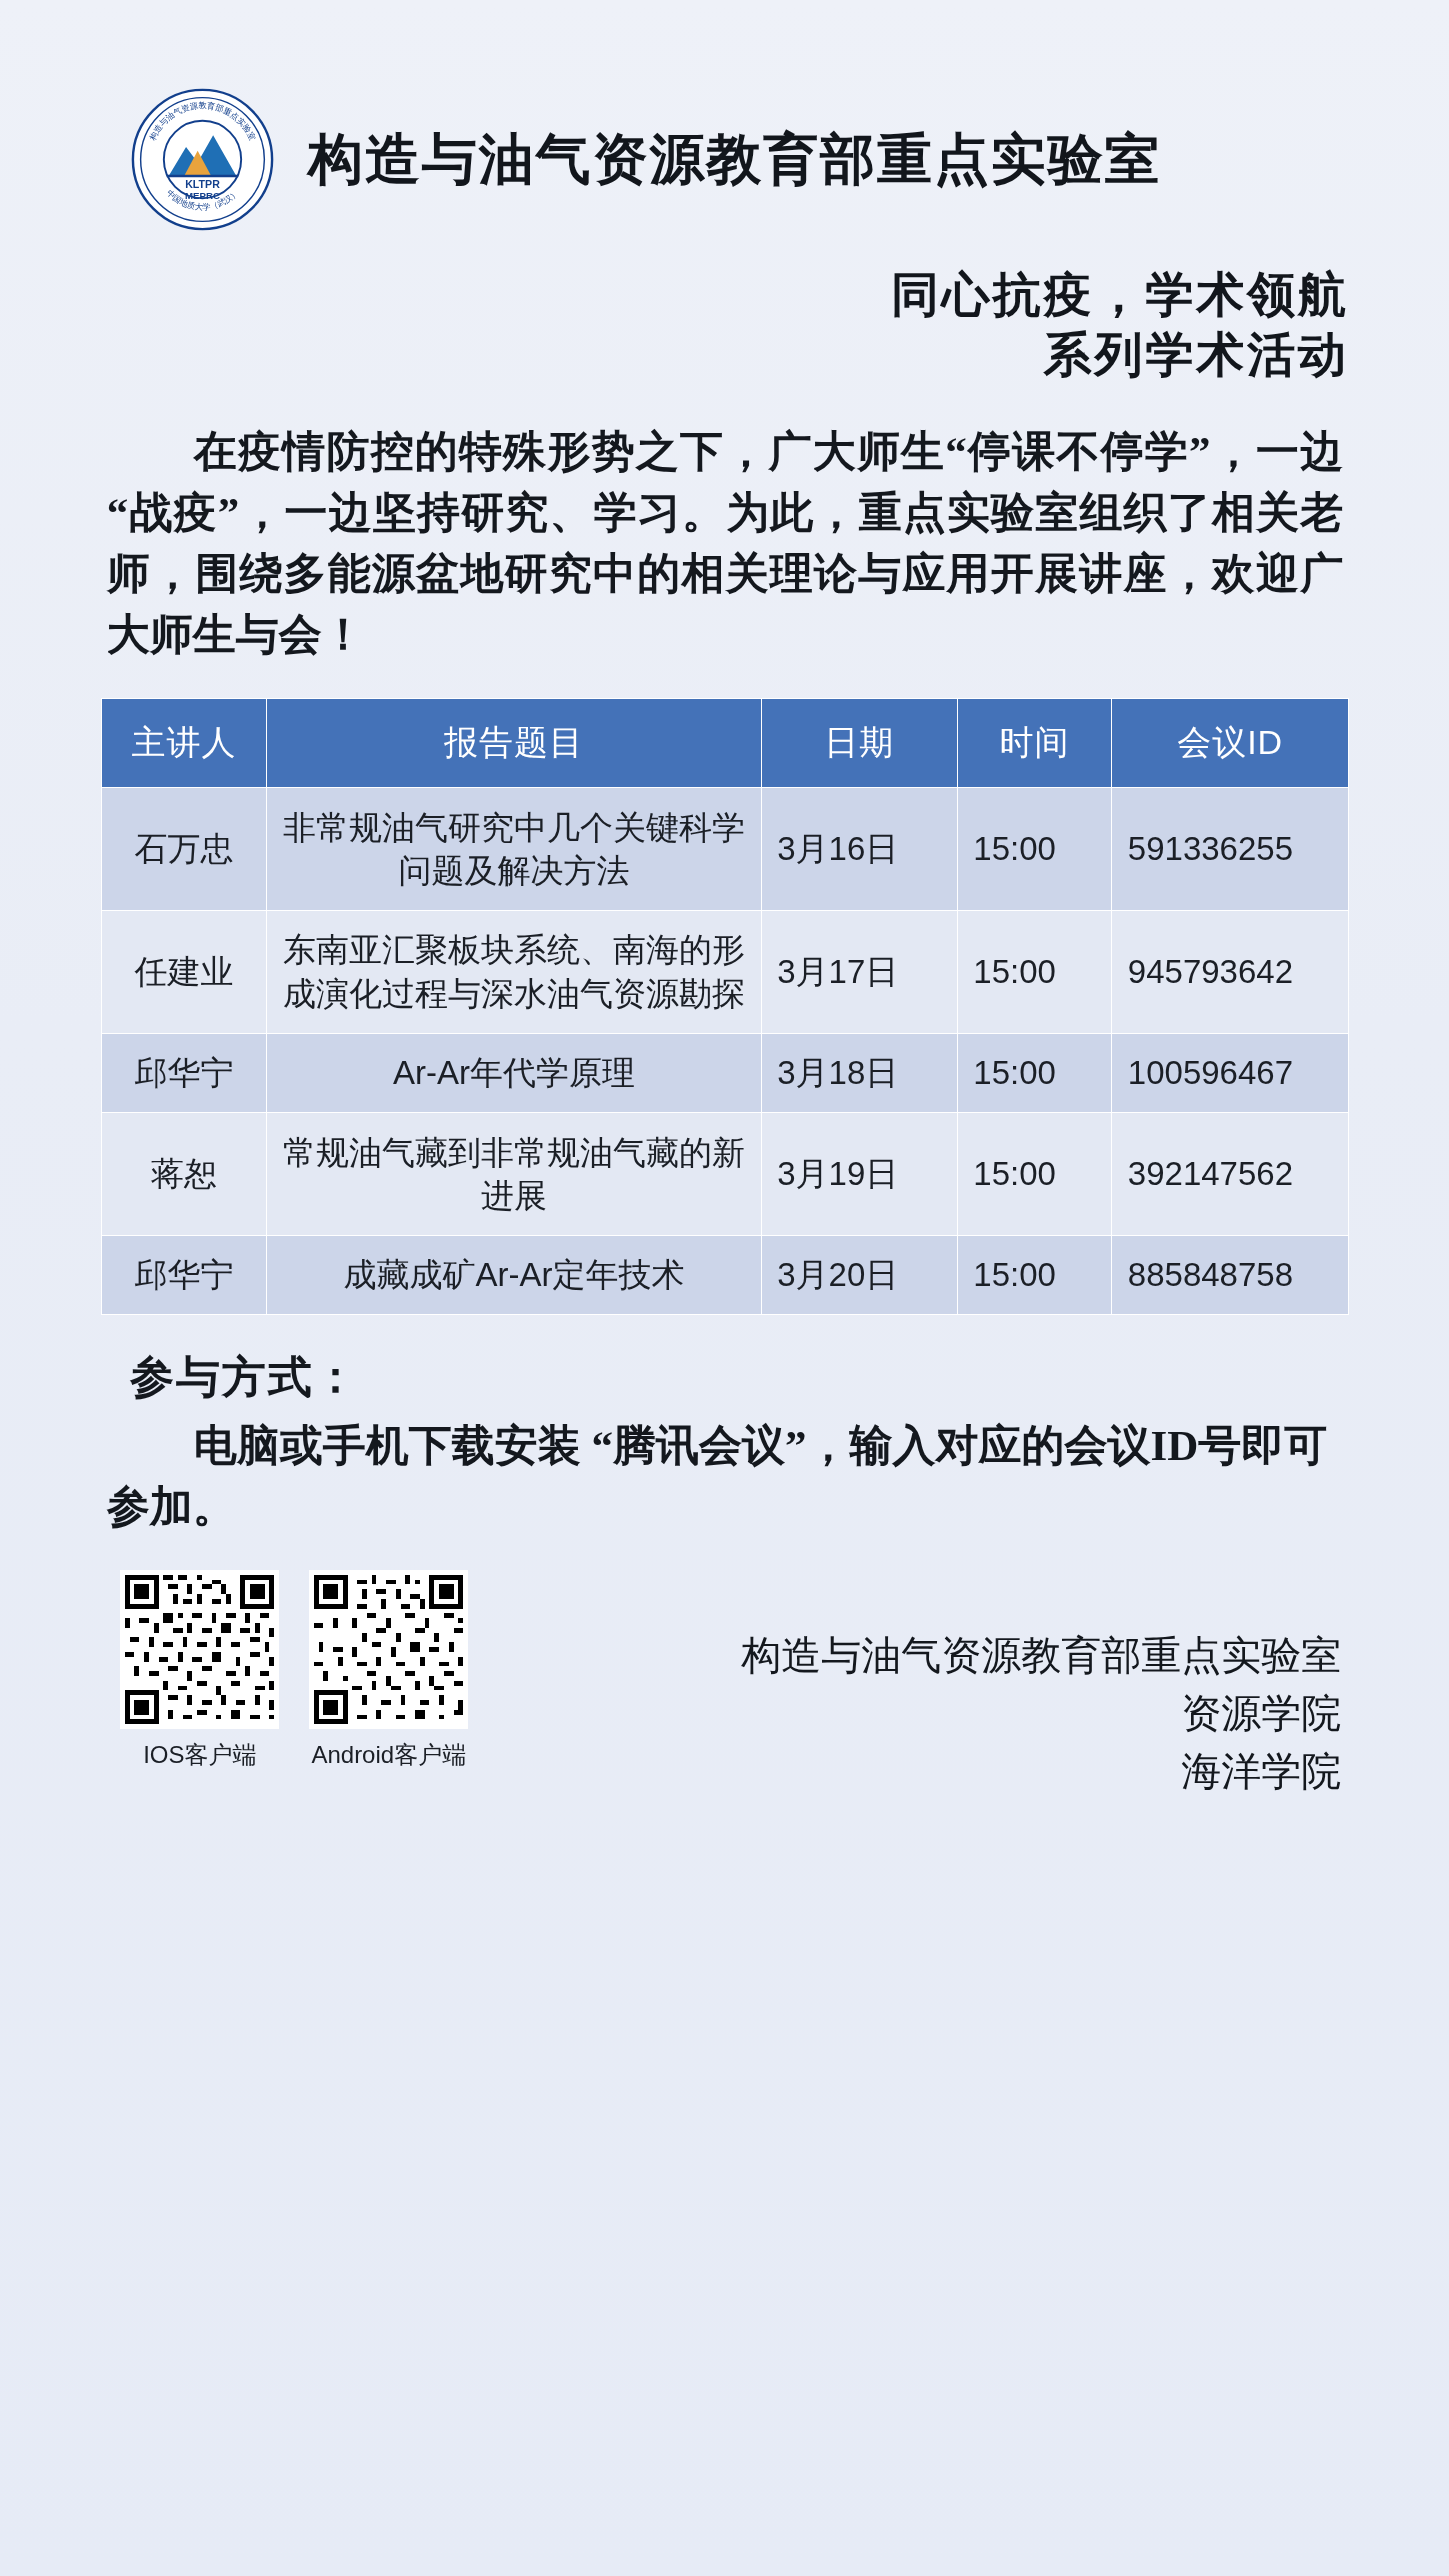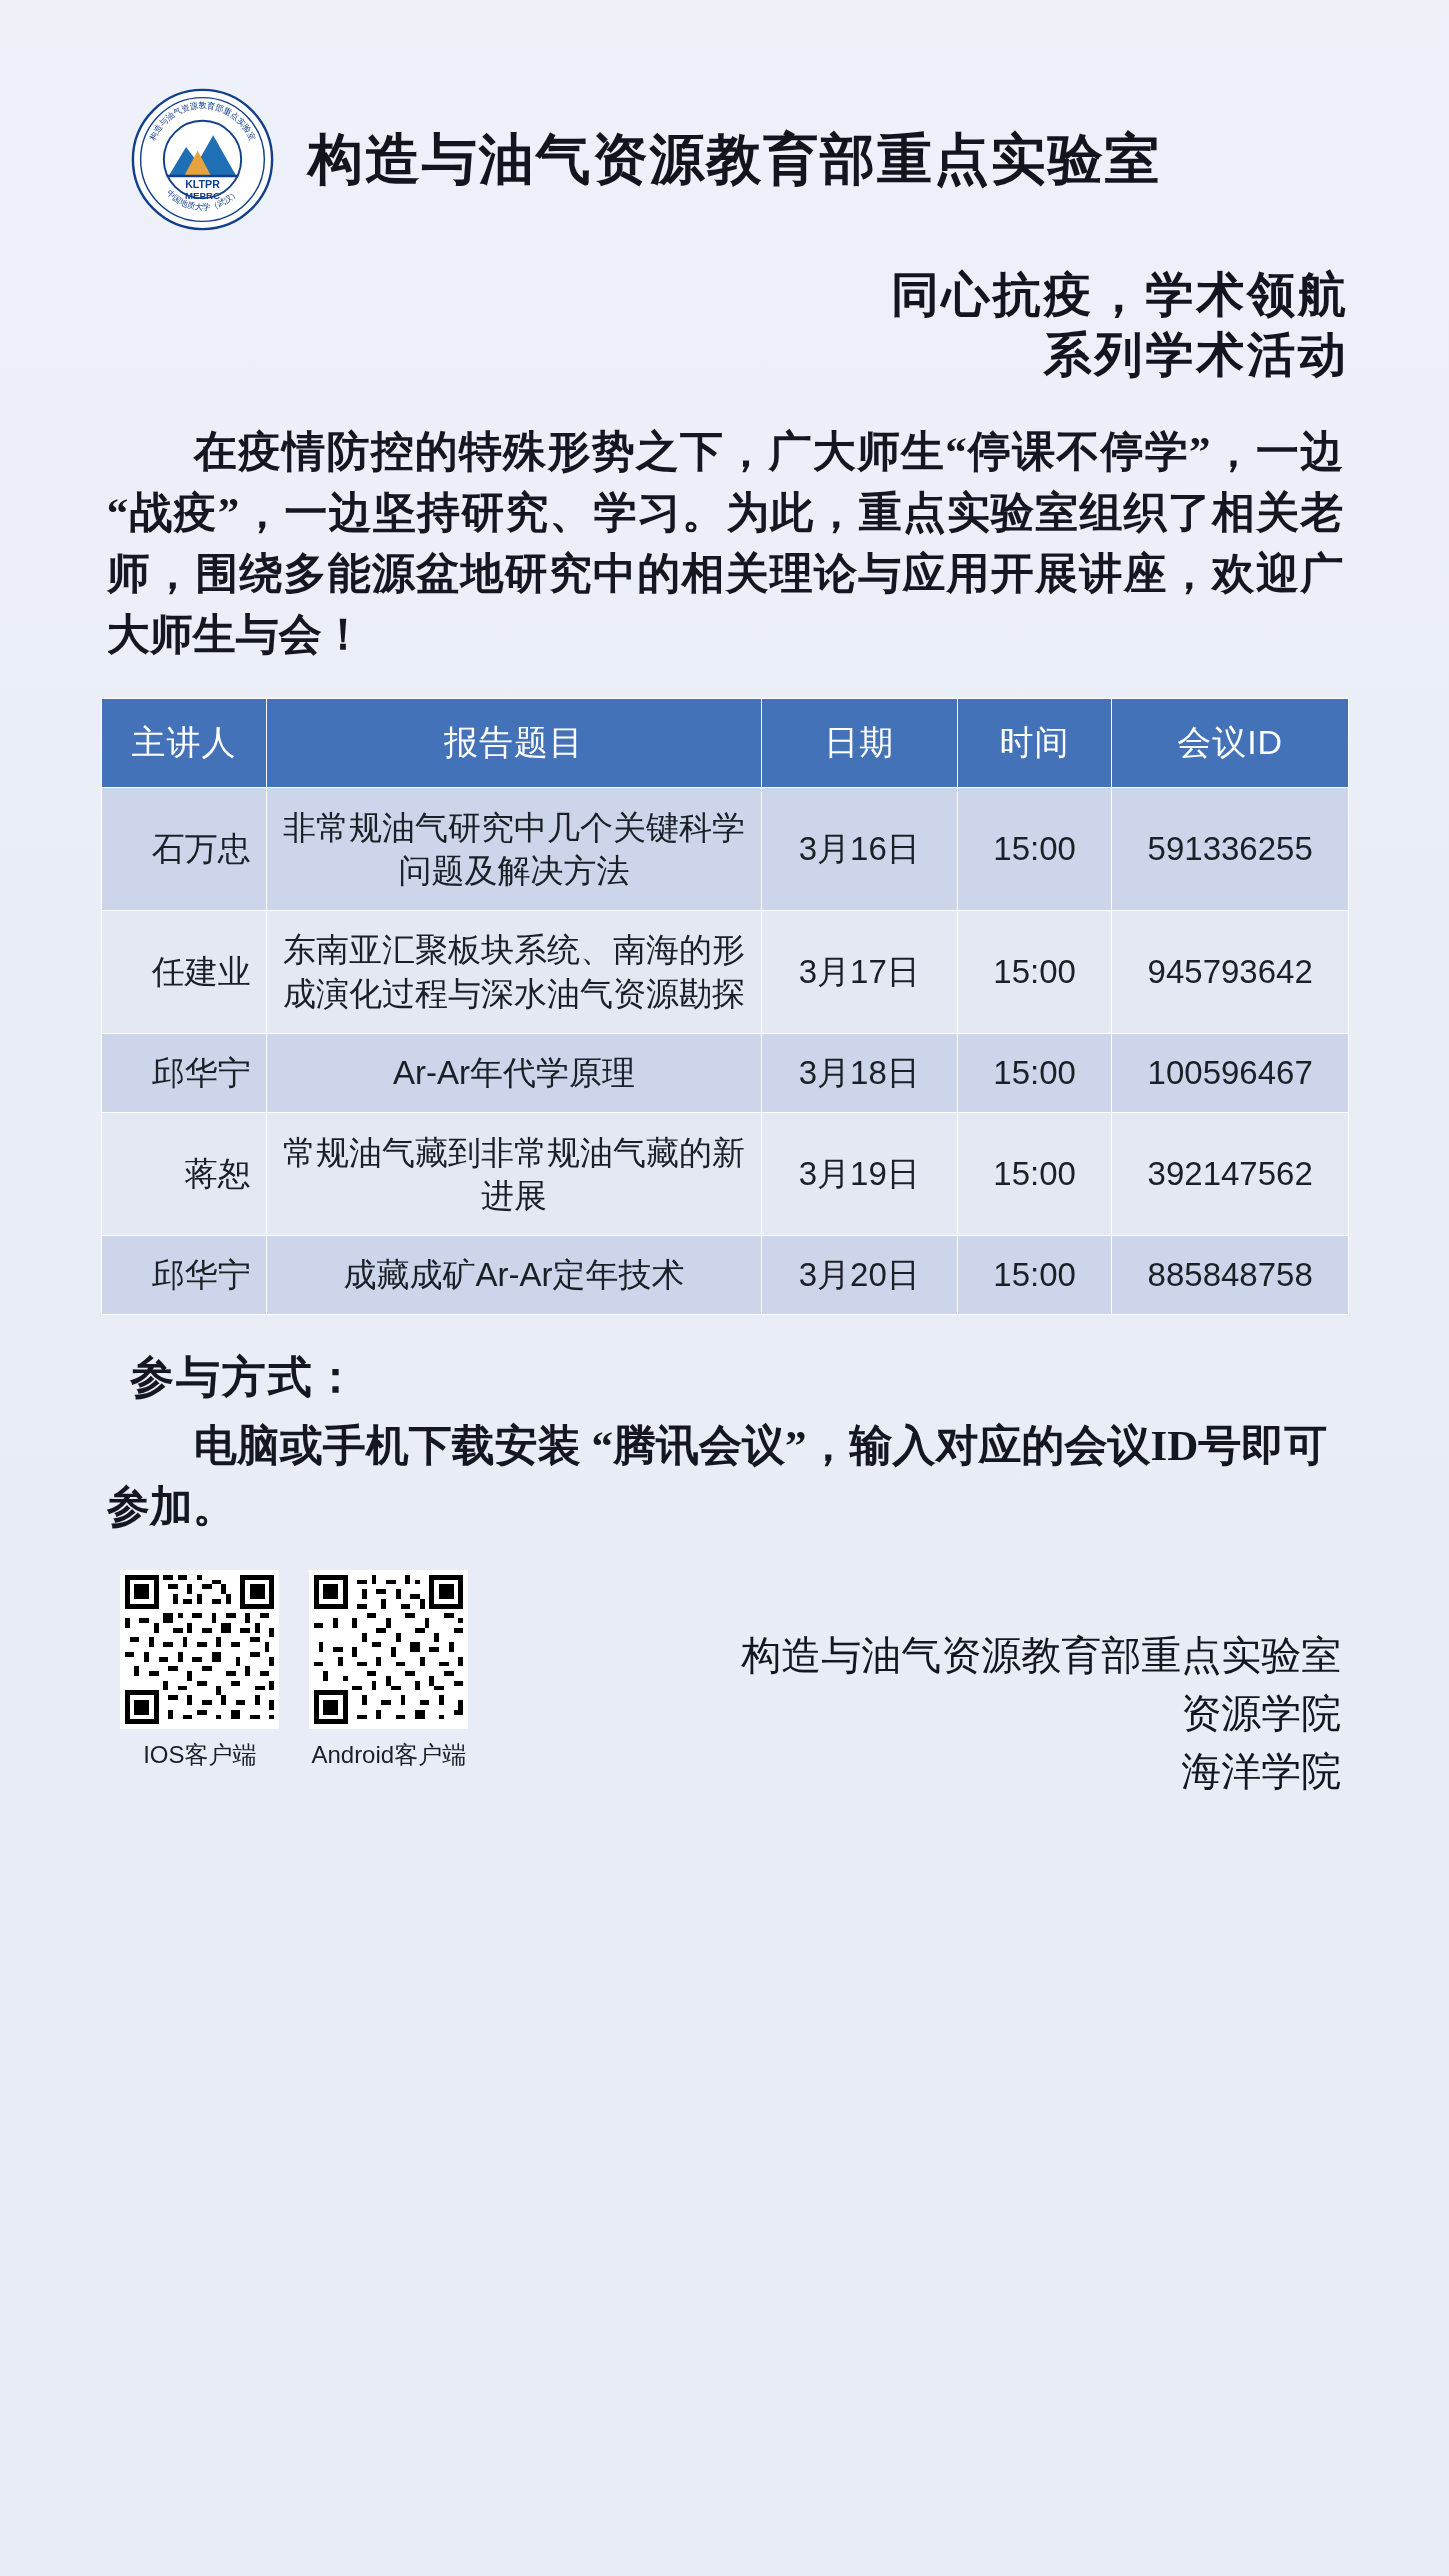--- a/index.html
+++ b/index.html
@@ -95,23 +95,23 @@
   table.schedule td {
     border: 1.9px solid #ffffff;
     font-size: 33px;
     color: #1b1f26;
     padding: 17.4px 15.5px;
     vertical-align: middle;
     line-height: 1.32;
   }
   table.schedule tr.odd td { background: #ccd5e9; }
   table.schedule tr.even td { background: #e3e8f3; }
-  td.c-speaker { text-align: right; padding-left: 21px; }
+  td.c-speaker { text-align: center; padding-left: 21px; }
   td.c-title   { text-align: center; }
-  td.c-date, td.c-time, td.c-id { text-align: center; }
+  td.c-date, td.c-time, td.c-id { text-align: left; }
 
   col.w-speaker { width: 155px; }
   col.w-title   { width: 464px; }
   col.w-date    { width: 184px; }
   col.w-time    { width: 145px; }
   col.w-id      { width: 222px; }
 
   
   .join-title {
     margin-top: 33px;

